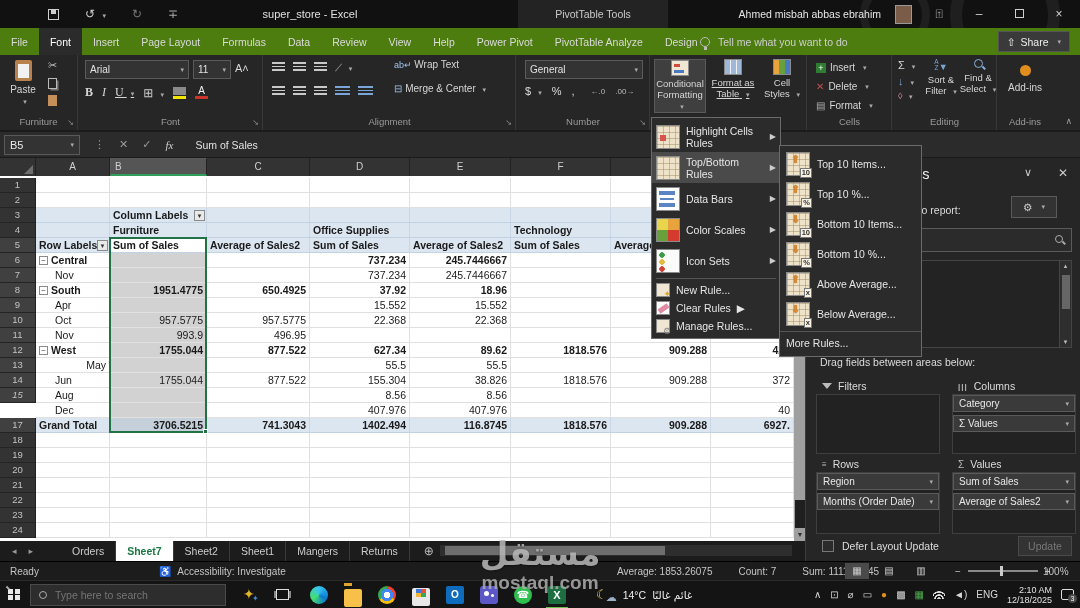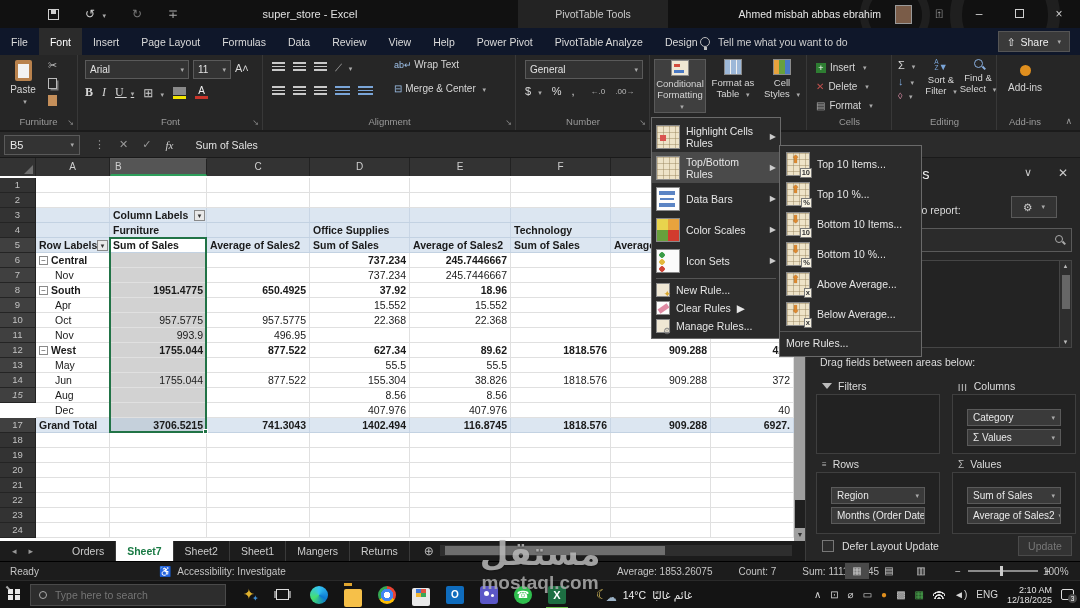--- a/index.html
+++ b/index.html
@@ -12,21 +12,21 @@
   .save-ic{width:11px;height:11px;border:1.5px solid #cfcfcf;position:relative;}
   .save-ic:after{content:"";position:absolute;left:2px;top:0;width:5px;height:4px;background:#cfcfcf;}
   #win-title{position:absolute;left:200px;top:0;width:220px;height:28px;line-height:28px;text-align:center;font-size:11px;color:#e0e0e0;}
   #pvt-tools{position:absolute;left:518px;top:0;width:150px;height:28px;line-height:28px;text-align:center;font-size:10.5px;color:#c9c9c9;background:#232323;}
   #tb-right{position:absolute;right:0;top:0;height:28px;display:flex;align-items:center;gap:14px;padding-right:8px;}
   #user-name{font-size:10.5px;color:#e6e6e6;}
   #avatar{width:17px;height:19px;background:#7a5c48;border:1px solid #999;}
   .winctl{width:26px;height:22px;text-align:center;line-height:22px;color:#cfcfcf;font-size:12px;}
   .rest{width:9px;height:9px;border:1.2px solid #cfcfcf;display:inline-block;}
   
-  #tabrow{position:absolute;left:0;top:28px;width:1080px;height:27px;background:#0f172a;display:flex;align-items:stretch;font-size:10.5px;color:#dadada;}
+  #tabrow{position:absolute;left:0;top:28px;width:1080px;height:27px;background:#4d7c0f;display:flex;align-items:stretch;font-size:10.5px;color:#dadada;}
   .rtab{padding:0 11px;display:flex;align-items:center;white-space:nowrap;}
   .rtab.active{background:#2b2b2b;color:#fff;}
   #tellme{position:absolute;left:700px;top:28px;height:27px;display:flex;align-items:center;gap:8px;font-size:10.5px;color:#cfcfcf;}
   .bulb{width:10px;height:10px;border:1.5px solid #bbb;border-radius:50%;position:relative;}
   .bulb:after{content:"";position:absolute;left:2.5px;top:9px;width:3px;height:3px;background:#bbb;}
   #share-btn{position:absolute;right:10px;top:31px;height:21px;background:#3a3a3a;border:1px solid #555;display:flex;align-items:center;gap:5px;padding:0 8px;font-size:10.5px;color:#eee;}
   
   #ribbon{position:absolute;left:0;top:55px;width:1080px;height:77px;background:#262626;border-bottom:2px solid #1b1b1b;font-size:10px;color:#d6d6d6;}
   .rgroup{position:absolute;top:0;height:75px;border-right:1px solid #383838;}
   .glabel{position:absolute;bottom:3px;left:0;right:0;text-align:center;font-size:9.5px;color:#9a9a9a;}
@@ -127,21 +127,21 @@
   #fp-gear{position:absolute;left:205px;top:38px;width:46px;height:22px;background:#333;border:1px solid #5a5a5a;display:flex;align-items:center;justify-content:center;gap:5px;color:#ccc;}
   #fp-search{position:absolute;left:10px;top:70px;width:256px;height:24px;background:#2b2b2b;border:1px solid #5a5a5a;}
   .lens2{position:absolute;right:8px;top:6px;width:8px;height:8px;border:1.5px solid #aaa;border-radius:50%;}
   .lens2:after{content:"";position:absolute;left:6px;top:6px;width:4px;height:1.5px;background:#aaa;transform:rotate(45deg);}
   #fp-list{position:absolute;left:10px;top:102px;width:256px;height:88px;background:#232323;border:1px solid #454545;}
   #fp-list .sb{position:absolute;right:0;top:0;width:12px;height:100%;background:#2e2e2e;border-left:1px solid #454545;}
   #fp-list .sb .arr{position:absolute;left:0;width:11px;text-align:center;font-size:6px;color:#bbb;}
   #fp-list .thumb{position:absolute;left:2px;top:14px;width:8px;height:34px;background:#666;}
   #fp-drag{position:absolute;left:14px;top:198px;color:#dcdcdc;}
   .area-lbl{position:absolute;display:flex;align-items:center;gap:6px;color:#dcdcdc;}
-  .area-box{position:absolute;background:#222;border:1px solid #3f3f3f;padding:14px;}
+  .area-box{position:absolute;background:#222;border:1px solid #3f3f3f;padding:0;}
   .pill{height:17px;background:#3a3a3a;border:1px solid #5a5a5a;display:flex;align-items:center;justify-content:space-between;padding:0 5px;margin-bottom:3px;font-size:10px;color:#e8e8e8;white-space:nowrap;overflow:hidden;}
   .funnel{width:0;height:0;border-left:5px solid transparent;border-right:5px solid transparent;border-top:6px solid #bbb;display:inline-block;}
   .colbars{font-size:8px;letter-spacing:1px;color:#bbb;font-weight:bold;}
   #fp-defer{position:absolute;left:16px;top:382px;display:flex;align-items:center;gap:8px;}
   #fp-defer .cb{width:12px;height:12px;border:1px solid #777;background:#2b2b2b;}
   #fp-update{position:absolute;left:212px;top:378px;width:54px;height:20px;background:#333;border:1px solid #4a4a4a;color:#777;text-align:center;line-height:18px;}
   
   #sheetbar{position:absolute;left:0;top:541px;width:1080px;height:20px;background:#1c1c1c;display:flex;align-items:center;font-size:10.5px;color:#ccc;}
   .snav{margin-left:12px;color:#999;font-size:9px;}
   #stabs{display:flex;height:100%;margin-left:28px;}
@@ -326,21 +326,21 @@
     </div>
     <div class="glabel">Number</div>
     <span class="launcher">↘</span>
   </div>
 
   <div class="rgroup" style="left:651px;width:156px;">
     <div class="rbtn2 pressed" style="left:3px;">
       <div class="cf-ic"></div>
       <div class="lbl"><span>Conditional</span><br><span>Formatting</span> <span class="dd">▾</span></div>
     </div>
-    <div class="rbtn2" style="left:56px;">
+    <div class="rbtn2" style="left:56px;text-decoration:underline;">
       <div class="fat-ic"></div>
       <div class="lbl"><span>Format as</span><br><span>Table</span> <span class="dd">▾</span></div>
     </div>
     <div class="rbtn2" style="left:105px;">
       <div class="cs-ic"></div>
       <div class="lbl"><span>Cell</span><br><span>Styles</span> <span class="dd">▾</span></div>
     </div>
   </div>
 
   <div class="rgroup" style="left:808px;width:84px;">
@@ -540,21 +540,21 @@
       <div class="gcell num bold selrange" style="left: 74px; width: 97px;">1755.044</div>
       <div class="gcell num bold" style="left: 171px; width: 103px;">877.522</div>
       <div class="gcell num bold" style="left: 274px; width: 100px;">627.34</div>
       <div class="gcell num bold" style="left: 374px; width: 101px;">89.62</div>
       <div class="gcell num bold" style="left: 475px; width: 100px;">1818.576</div>
       <div class="gcell num bold" style="left: 575px; width: 100px;">909.288</div>
       <div class="gcell num bold" style="left: 675px; width: 83px;">420</div>
     </div>
     <div class="rhead hl" style="top: 200px; height: 15px; line-height: 14px;">13</div>
     <div class="grow" style="top: 200px; height: 15px;">
-      <div class="gcell ind" style="left: 0px; width: 74px;">May</div>
+      <div class="gcell ind" style="left: 0px; width: 74px; text-align: right;">May</div>
       <div class="gcell selrange" style="left: 74px; width: 97px;"></div>
       <div class="gcell" style="left: 171px; width: 103px;"></div>
       <div class="gcell num" style="left: 274px; width: 100px;">55.5</div>
       <div class="gcell num" style="left: 374px; width: 101px;">55.5</div>
       <div class="gcell" style="left: 475px; width: 100px;"></div>
       <div class="gcell" style="left: 575px; width: 100px;"></div>
       <div class="gcell" style="left: 675px; width: 83px;"></div>
     </div>
     <div class="rhead hl" style="top: 215px; height: 15px; line-height: 14px;">14</div>
     <div class="grow" style="top: 215px; height: 15px;">

